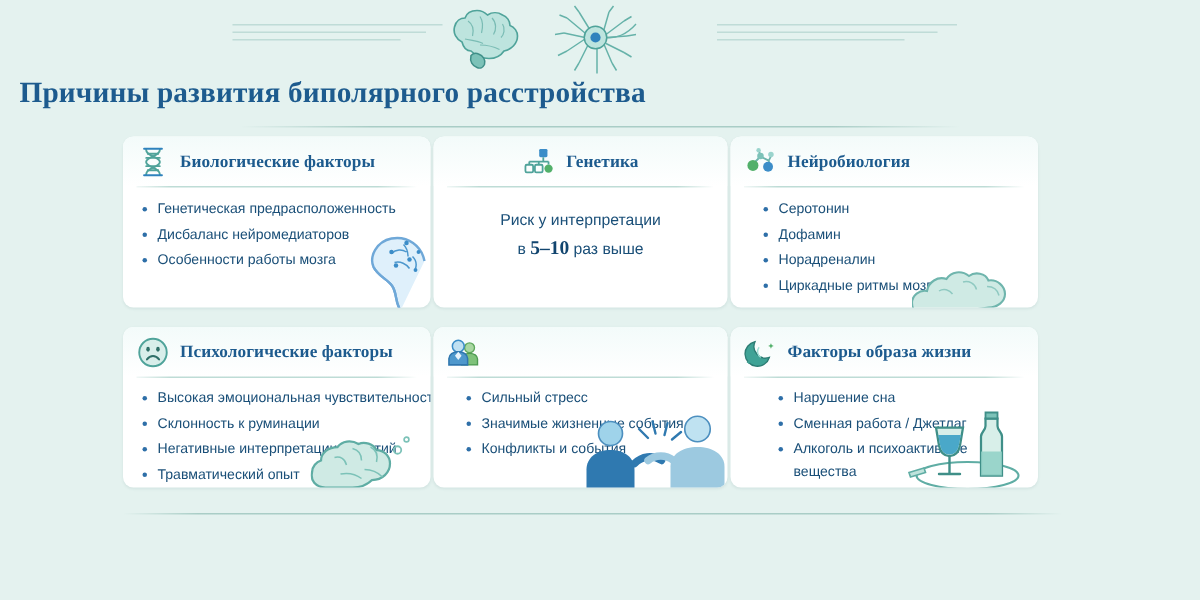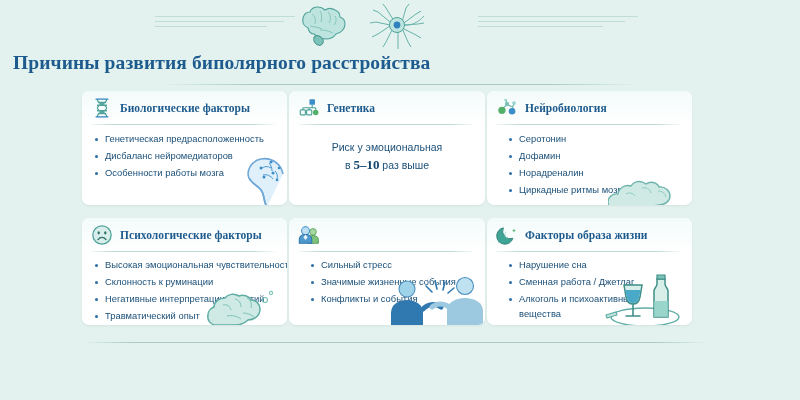--- a/index.html
+++ b/index.html
@@ -170,33 +170,33 @@
               <circle cx="54" cy="13" r="1.5"></circle>
             <circle cx="56" cy="24" r="1.5"></circle>
               <circle cx="47" cy="28" r="1.5"></circle>
             <circle cx="62" cy="19" r="1.3"></circle>
               <circle cx="60" cy="31" r="1.3"></circle>
           </g>
         </svg>
       </div>
 
       <div class="card c2">
-        <div class="card-head" style="justify-content:flex-start;">
+        <div class="card-head" style="justify-content:center;">
           <svg class="hico" viewBox="0 0 24 24">
             <rect x="12.5" y="2.5" width="6" height="6" rx="1" fill="#3c8dc8"></rect>
             <rect x="2.5" y="14" width="5.6" height="5.6" rx="1" fill="none" stroke="#4fa39a" stroke-width="1.3"></rect>
             <rect x="9.4" y="14" width="5.6" height="5.6" rx="1" fill="none" stroke="#4fa39a" stroke-width="1.3"></rect>
             <circle cx="19.3" cy="16.8" r="3" fill="#52b06a"></circle>
             <path d="M15.5 8.5v3.2M5.3 11.7h14M5.3 11.7V14M12.2 11.7V14M19.3 11.7v2.1" fill="none" stroke="#4fa39a" stroke-width="1.3"></path>
           </svg>
           <div class="card-title">Генетика</div>
         </div>
         <div class="head-rule"></div>
         <div class="stat">
-          <div>Риск у эмоциональная</div>
+          <div>Риск у интерпретации</div>
           <div>
             <span>в </span><span class="big">5–10</span><span> раз выше</span>
           </div>
         </div>
       </div>
 
       <div class="card c3">
         <div class="card-head">
           <svg class="hico" viewBox="0 0 24 24">
             <g stroke="#6fb5ad" stroke-width="1.3" fill="none">
@@ -290,21 +290,21 @@
         <div class="card-head">
           <svg class="hico" viewBox="0 0 24 24">
             <path d="M18.4 15.6A8.4 8.4 0 0 1 8 4.2a9 9 0 1 0 10.4 11.4z" fill="#3fa396" stroke="#2d7d74" stroke-width="1"></path>
             <path d="M11 8.2a5 5 0 0 0 1.2 7.4" fill="none" stroke="#9fded4" stroke-width="1"></path>
             <path d="M19.6 5.2l.6 1.4 1.4.6-1.4.6-.6 1.4-.6-1.4-1.4-.6 1.4-.6z" fill="#52b06a"></path>
             <path d="M3.2 17.8l.4 1 1 .4-1 .4-.4 1-.4-1-1-.4 1-.4z" fill="#3fa396"></path>
           </svg>
           <div class="card-title">Факторы образа жизни</div>
         </div>
         <div class="head-rule"></div>
-        <ul class="bullets" style="padding-top:6px;padding-left:22px;">
+        <ul class="bullets" style="padding-top:6px;padding-left:32px;">
           <li>Нарушение сна</li>
           <li>Сменная работа / Джетлаг</li>
           <li class="wrap" style="max-width:122px;">Алкоголь и психоактивные вещества</li>
         </ul>
         <svg class="corner drink-art" viewBox="0 0 90 62">
           <ellipse cx="45" cy="52" rx="34" ry="9" fill="none" stroke="#5fada4" stroke-width="1.4"></ellipse>
           <g>
             <path d="M54 52V26c0-3 3-4 3-7v-5h8v5c0 3 3 4 3 7v26z" fill="#d8efe9" stroke="#3f8f88" stroke-width="1.5"></path>
             <path d="M57 10h8v4h-8z" fill="#7cc2b8" stroke="#3f8f88" stroke-width="1.2"></path>
             <path d="M54 36h14v16H54z" fill="#8fd0c6" opacity=".85"></path>

